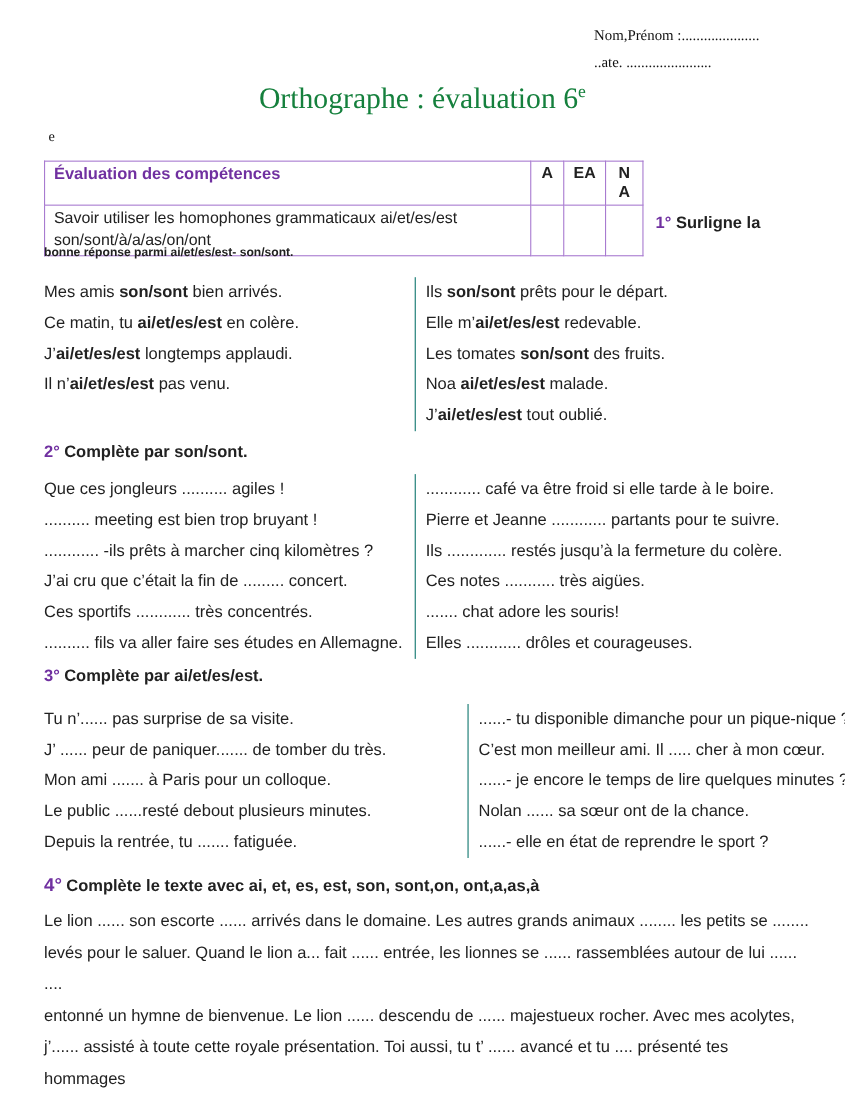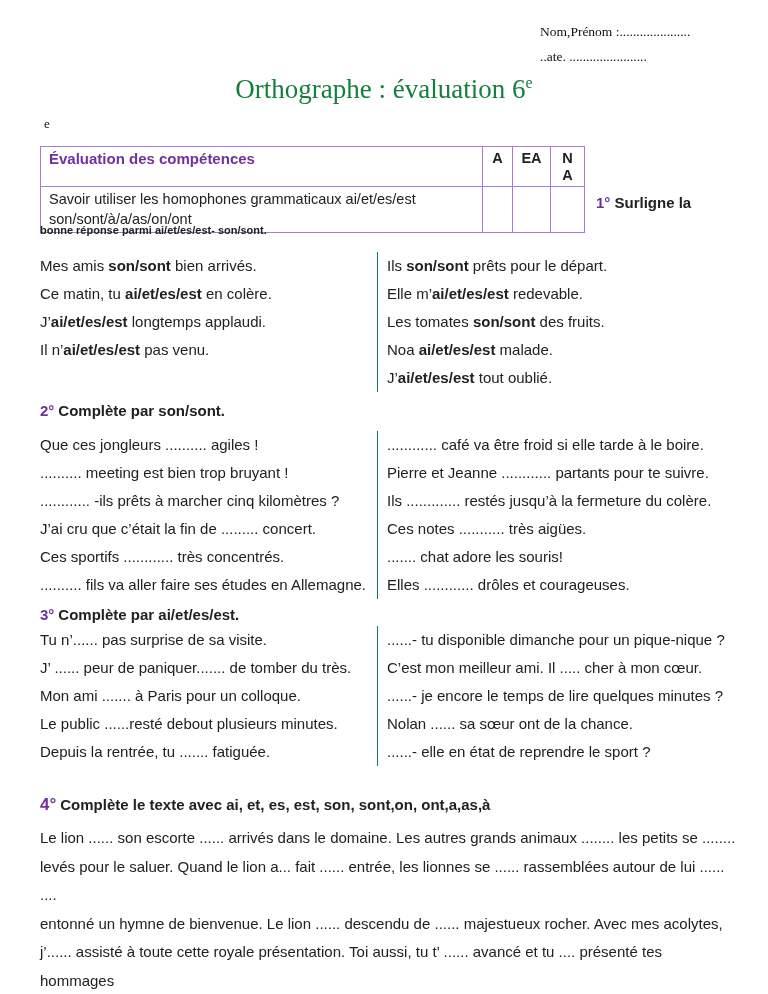--- a/index.html
+++ b/index.html
@@ -72,21 +72,21 @@
     position:absolute;left:40px;font-size:15px;font-weight:bold;
     white-space:nowrap;
   }
   .ex-heading .num{margin-right:4px;}
   .ex4-num{font-size:17px;}
 
   #ex1-cols{top:252px;}
   #ex2-heading{top:402px;}
   #ex2-cols{top:431px;}
   #ex3-heading{top:606px;}
-  #ex3-cols{top:626px;}
+  #ex3-cols{top:640px;gap:48px;}
   #ex4-heading{top:795px;}
   .ex4-text{
     position:absolute;top:824px;left:40px;width:700px;
     line-height:28.5px;font-size:15px;
   }
 </style>
 </head>
 <body>
 
 <div class="header-block">

